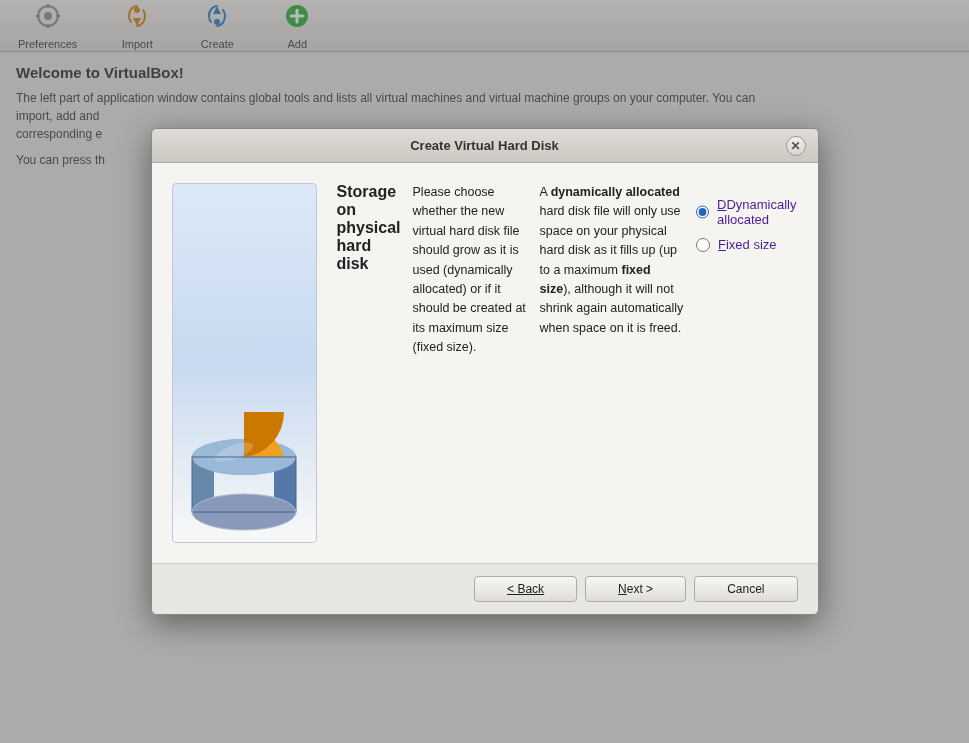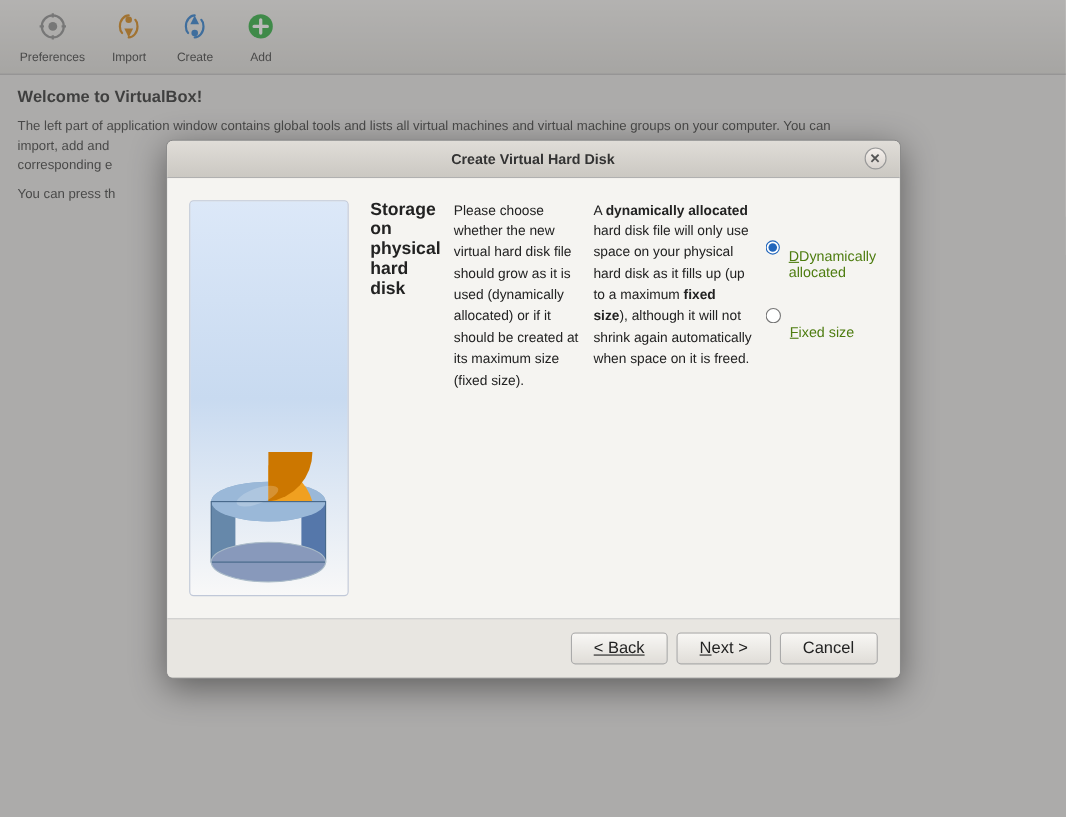--- a/index.html
+++ b/index.html
@@ -21,23 +21,23 @@
       width: 100%; height: 100%;
       background: #e8e6e3;
     }
 
     
     .toolbar {
       display: flex;
       align-items: center;
       background: linear-gradient(to bottom, #f5f3f0, #dddbd7);
       border-bottom: 1px solid #aaa;
-      height: 68px;
+      height: 52px;
       padding: 0 8px;
-      gap: 0;
+      gap: 20px;
     }
 
     .toolbar-btn {
       display: flex;
       flex-direction: column;
       align-items: center;
       justify-content: center;
       padding: 6px 10px;
       min-width: 60px;
       cursor: pointer;
@@ -196,40 +196,39 @@
 
     .radio-option input[type="radio"] {
       width: 14px;
       height: 14px;
       cursor: pointer;
       accent-color: #2266bb;
     }
 
     .radio-label {
       font-size: 13px;
-      color: #4d7c0f;
-      cursor: pointer;
-      margin-top: 29px;
+      color: #4c1d95;
+      cursor: pointer;
     }
 
     .radio-label .underline { text-decoration: underline; }
 
     
     .dialog-footer {
       background: #e8e6e1;
       border-top: 1px solid #ccc;
       padding: 12px 20px;
       display: flex;
       justify-content: flex-end;
       gap: 8px;
     }
 
     .dialog-btn {
-      padding: 5px 20px;
-      font-size: 15px;
+      padding: 5px 32px;
+      font-size: 12px;
       border: 1px solid #aaa;
       border-radius: 4px;
       background: linear-gradient(to bottom, #f8f7f4, #e0ddd8);
       cursor: pointer;
       color: #222;
       min-width: 70px;
       text-align: center;
     }
 
     .dialog-btn .underline { text-decoration: underline; }

